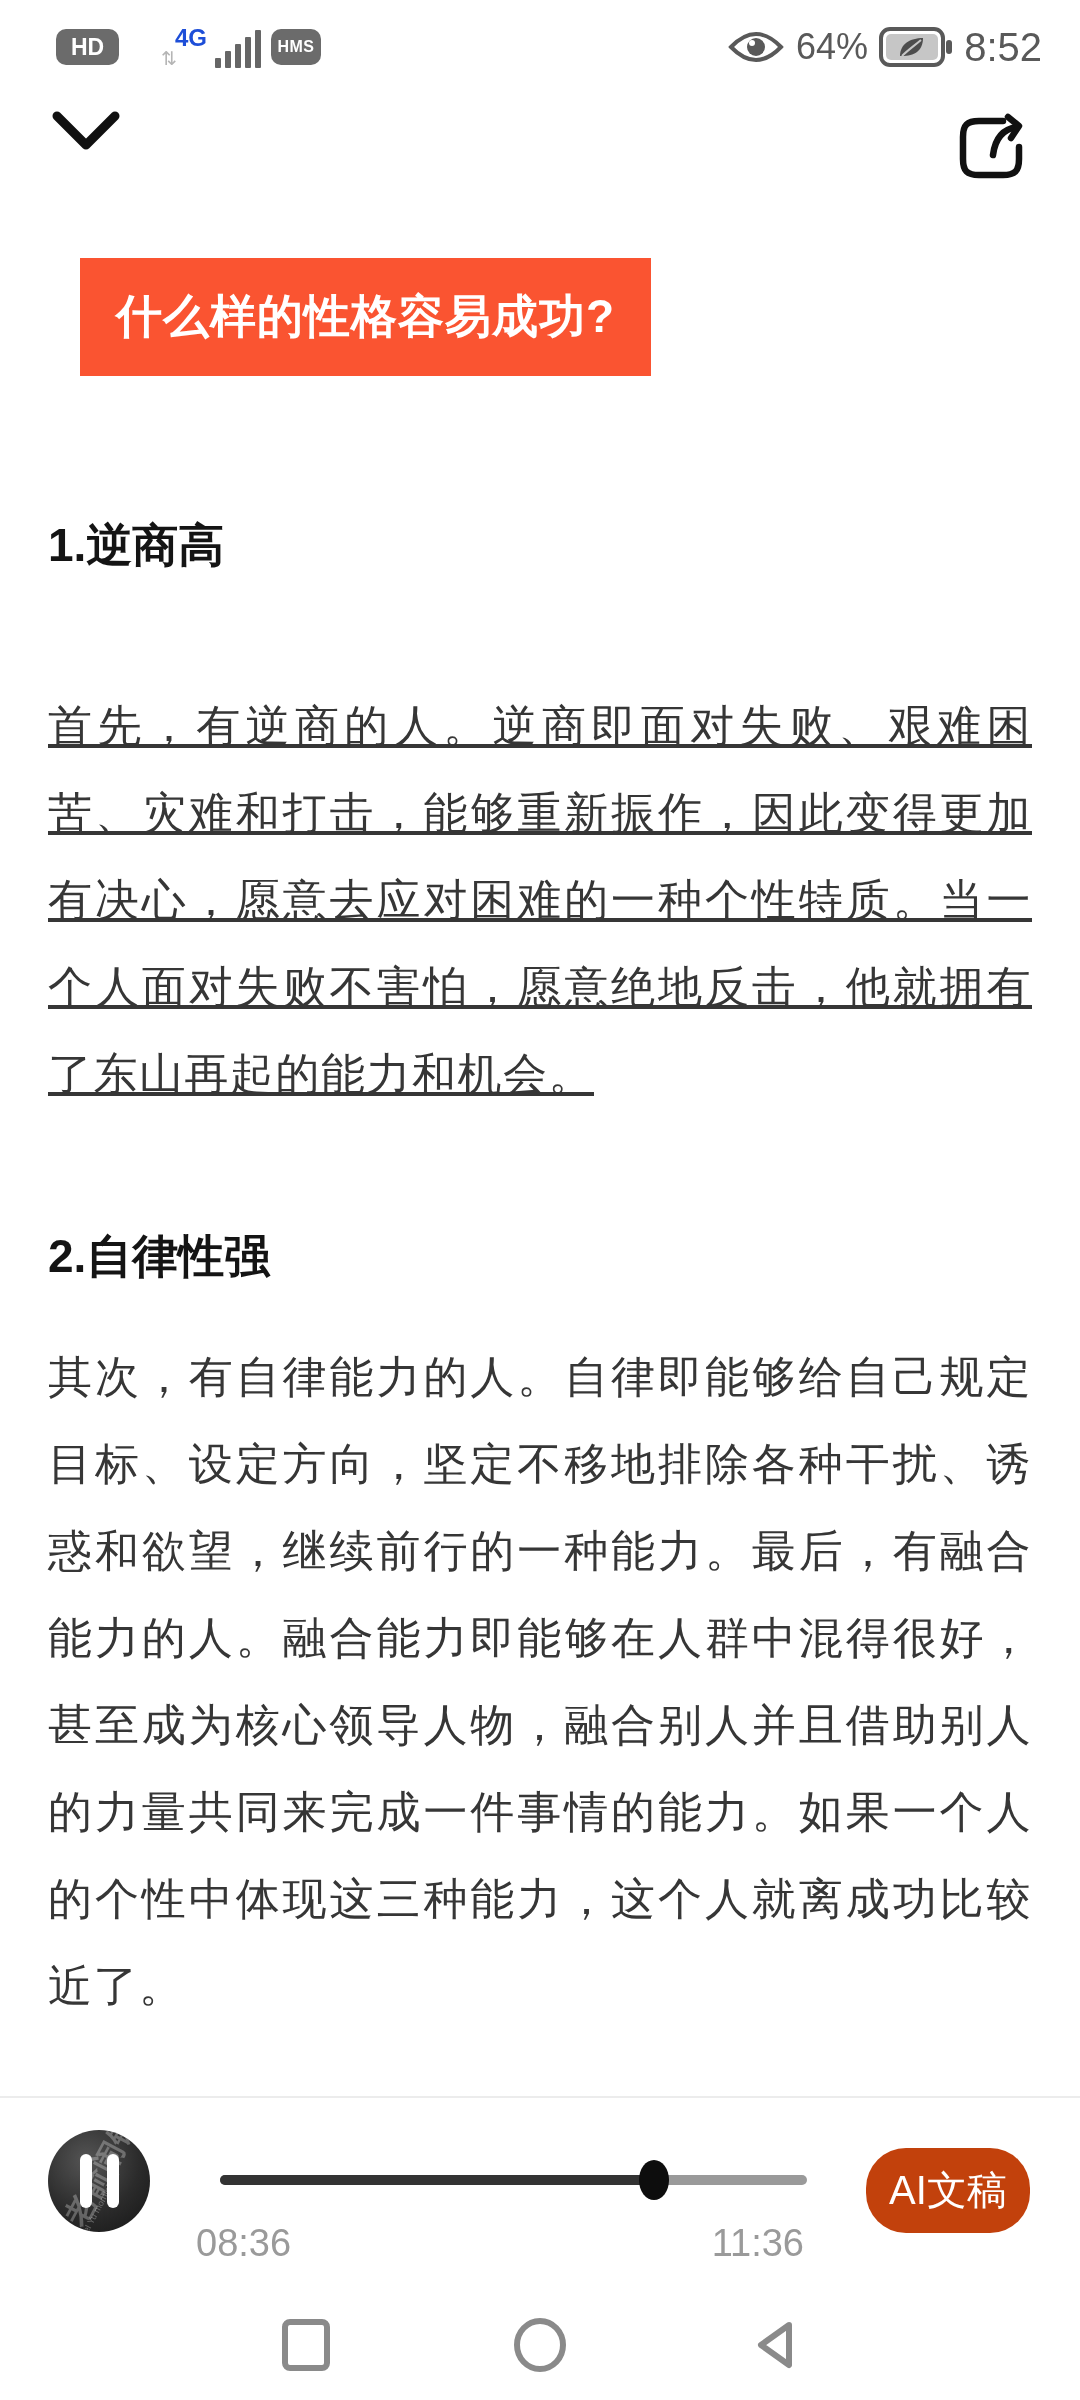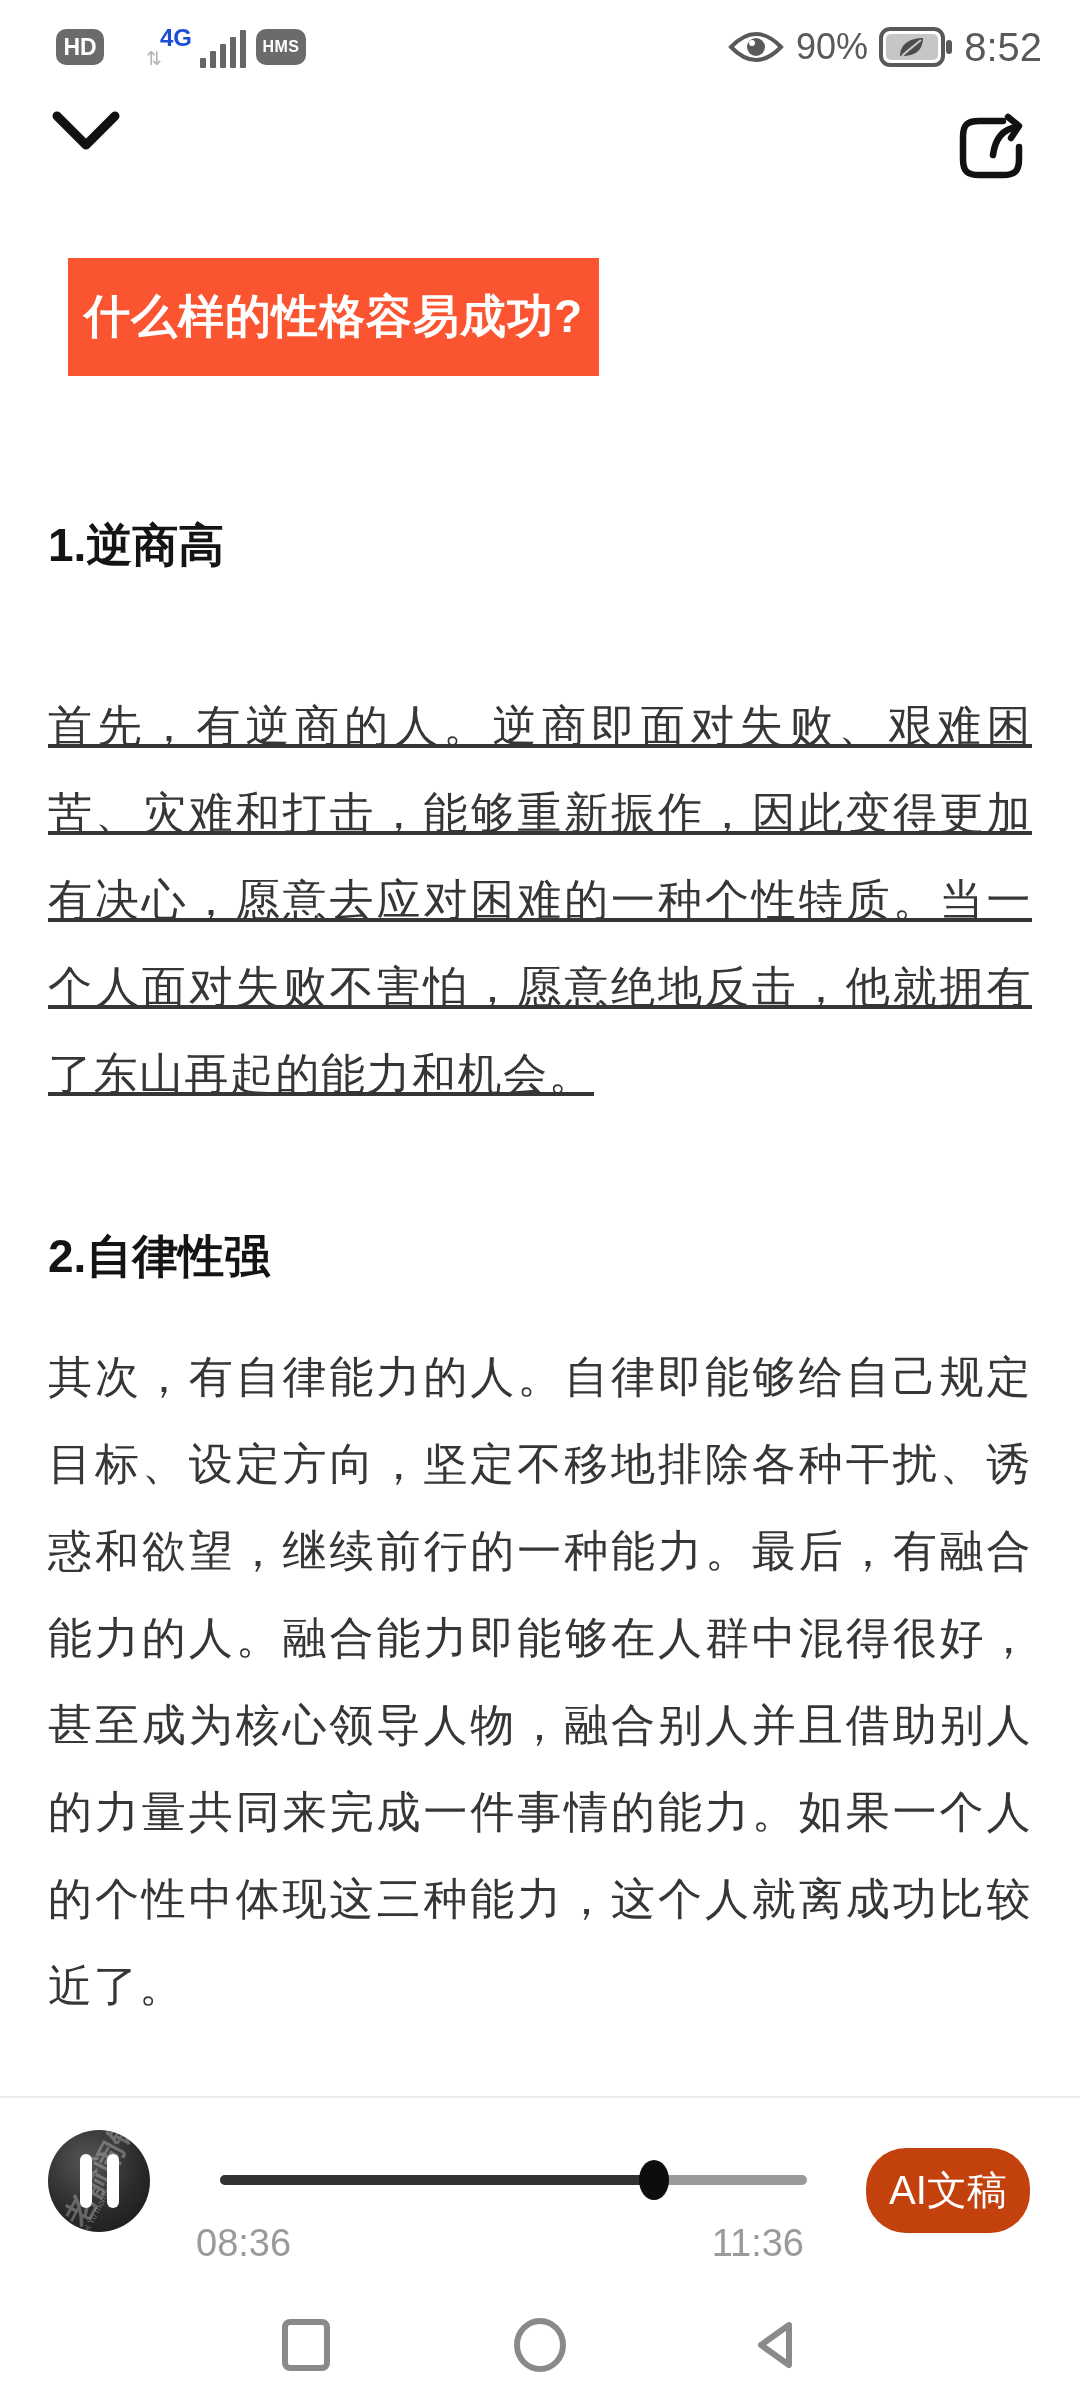--- a/index.html
+++ b/index.html
@@ -16,21 +16,21 @@
     position:absolute; top:0; left:0; right:0; height:80px;
     display:flex; align-items:center; justify-content:space-between;
     padding:14px 38px 0 56px;
     color:#595959;
   }
   .sb-left, .sb-right { display:flex; align-items:center; }
   .badge {
     background:#6b6b6b; color:#fff; font-weight:bold;
     border-radius:10px; display:flex; align-items:center; justify-content:center;
   }
-  .badge.hd { width:48px; height:36px; font-size:23px; }
+  .badge.hd { width:63px; height:36px; font-size:23px; }
   .badge.hms { width:50px; height:36px; font-size:16px; letter-spacing:.5px; }
   .net-group { display:flex; align-items:flex-end; margin:0 10px 0 12px; }
   .net-col { display:flex; flex-direction:column; align-items:center; margin-right:4px; }
   .net-label { font-size:24px; font-weight:bold; color:#1d4ed8; line-height:24px;margin-left:44px; }
   .net-arrows { font-size:19px; color:#b5b5b5; line-height:18px; }
   .sig-bars { display:flex; align-items:flex-end; height:38px; }
   .sig-bars span { width:6px; background:#666; margin-left:4px; border-radius:1px; display:block; }
   .pct { font-size:36px; margin:0 10px 0 12px; }
   .clock { font-size:40px; margin-left:10px; font-weight:500; }
 
@@ -45,22 +45,22 @@
   .tab.active { color:#111; font-weight:bold; }
   .tab-underline { position:absolute; left:50%; transform:translateX(-50%);
     bottom:-42px; width:62px; height:12px; border-radius:6px;
     background:linear-gradient(90deg,#F0413E,#F6A099); }
   .share-btn { position:absolute; right:44px; top:22px; width:90px; height:90px;
     background:none; border:none; display:flex; align-items:center; justify-content:center; }
 
   
   .article { position:absolute; top:210px; left:48px; width:984px; color:#363636; }
   .title-box {
-    margin:48px 0 0 20px; width:fit-content; max-width:940px;
-    height:118px; padding:0 16px;
+    margin:48px 0 0 32px; width:fit-content; max-width:940px;
+    height:118px; padding:0 36px;
     display:flex; align-items:center;
     color:#fff; font-size:46px; font-weight:bold; letter-spacing:1px;
   }
   .sec-heading { font-size:46px; font-weight:bold; color:#141414; line-height:62px; }
   .h1-gap { margin-top:138px; }
   .h2-gap { margin-top:108px; }
   .para { font-size:44px; line-height:87px; letter-spacing:1.5px;
     text-align:justify; text-justify:inter-ideograph; color:#363636; }
   .p1-gap { margin-top:106px;text-decoration:underline; }
   .p2-gap { margin-top:46px; }
@@ -122,21 +122,21 @@
     <span class="badge hms">HMS</span>
   </div>
   <div class="sb-right">
     <span style="display:flex;">
       <svg width="56" height="38" viewBox="0 0 56 38">
         <path d="M3 19 Q28 -7 53 19 Q28 45 3 19 Z" fill="none" stroke="#595959" stroke-width="4"></path>
         <circle cx="28" cy="19" r="9" fill="#595959"></circle>
         <circle cx="24" cy="15" r="3" fill="#ffffff"></circle>
       </svg>
     </span>
-    <span class="pct">90%</span>
+    <span class="pct">64%</span>
     <span style="display:flex;">
       <svg width="76" height="42" viewBox="0 0 76 42">
         <rect x="3" y="3" width="62" height="36" rx="9" fill="none" stroke="#595959" stroke-width="4"></rect>
         <rect x="8" y="8" width="52" height="26" rx="5" fill="#c6c6c6"></rect>
         <path d="M22 30 C22 18 32 12 45 12 C45 25 36 30 24 30 Z" fill="#4d4d4d"></path>
         <path d="M24 30 C30 24 36 20 43 14" stroke="#c6c6c6" stroke-width="2" fill="none"></path>
         <rect x="68" y="14" width="6" height="14" rx="3" fill="#595959"></rect>
       </svg>
     </span>
     <span class="clock">8:52</span>

